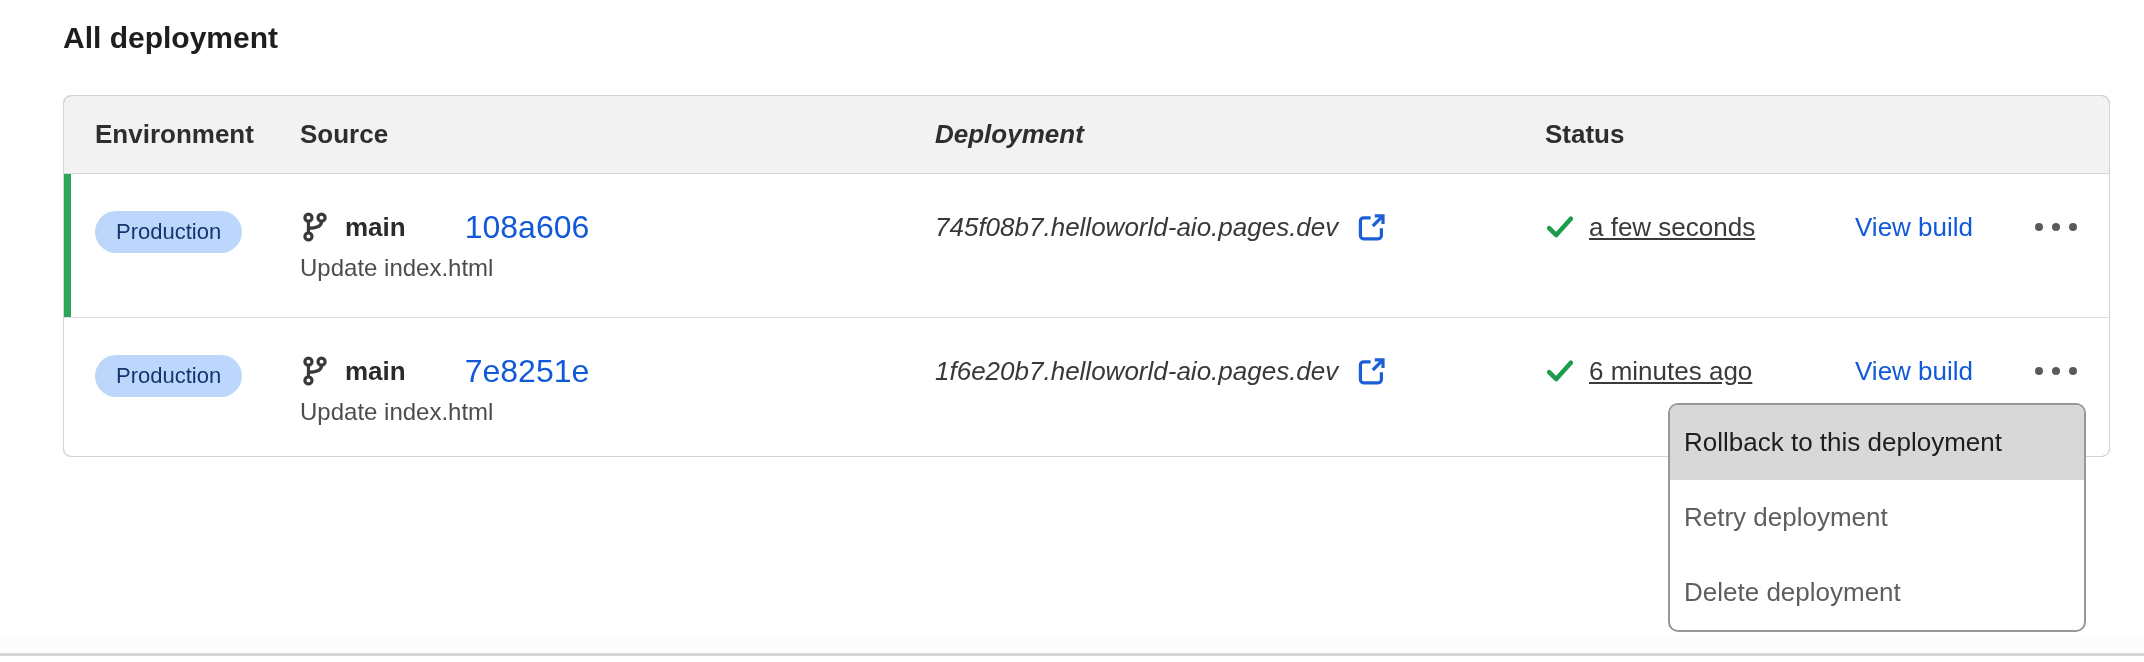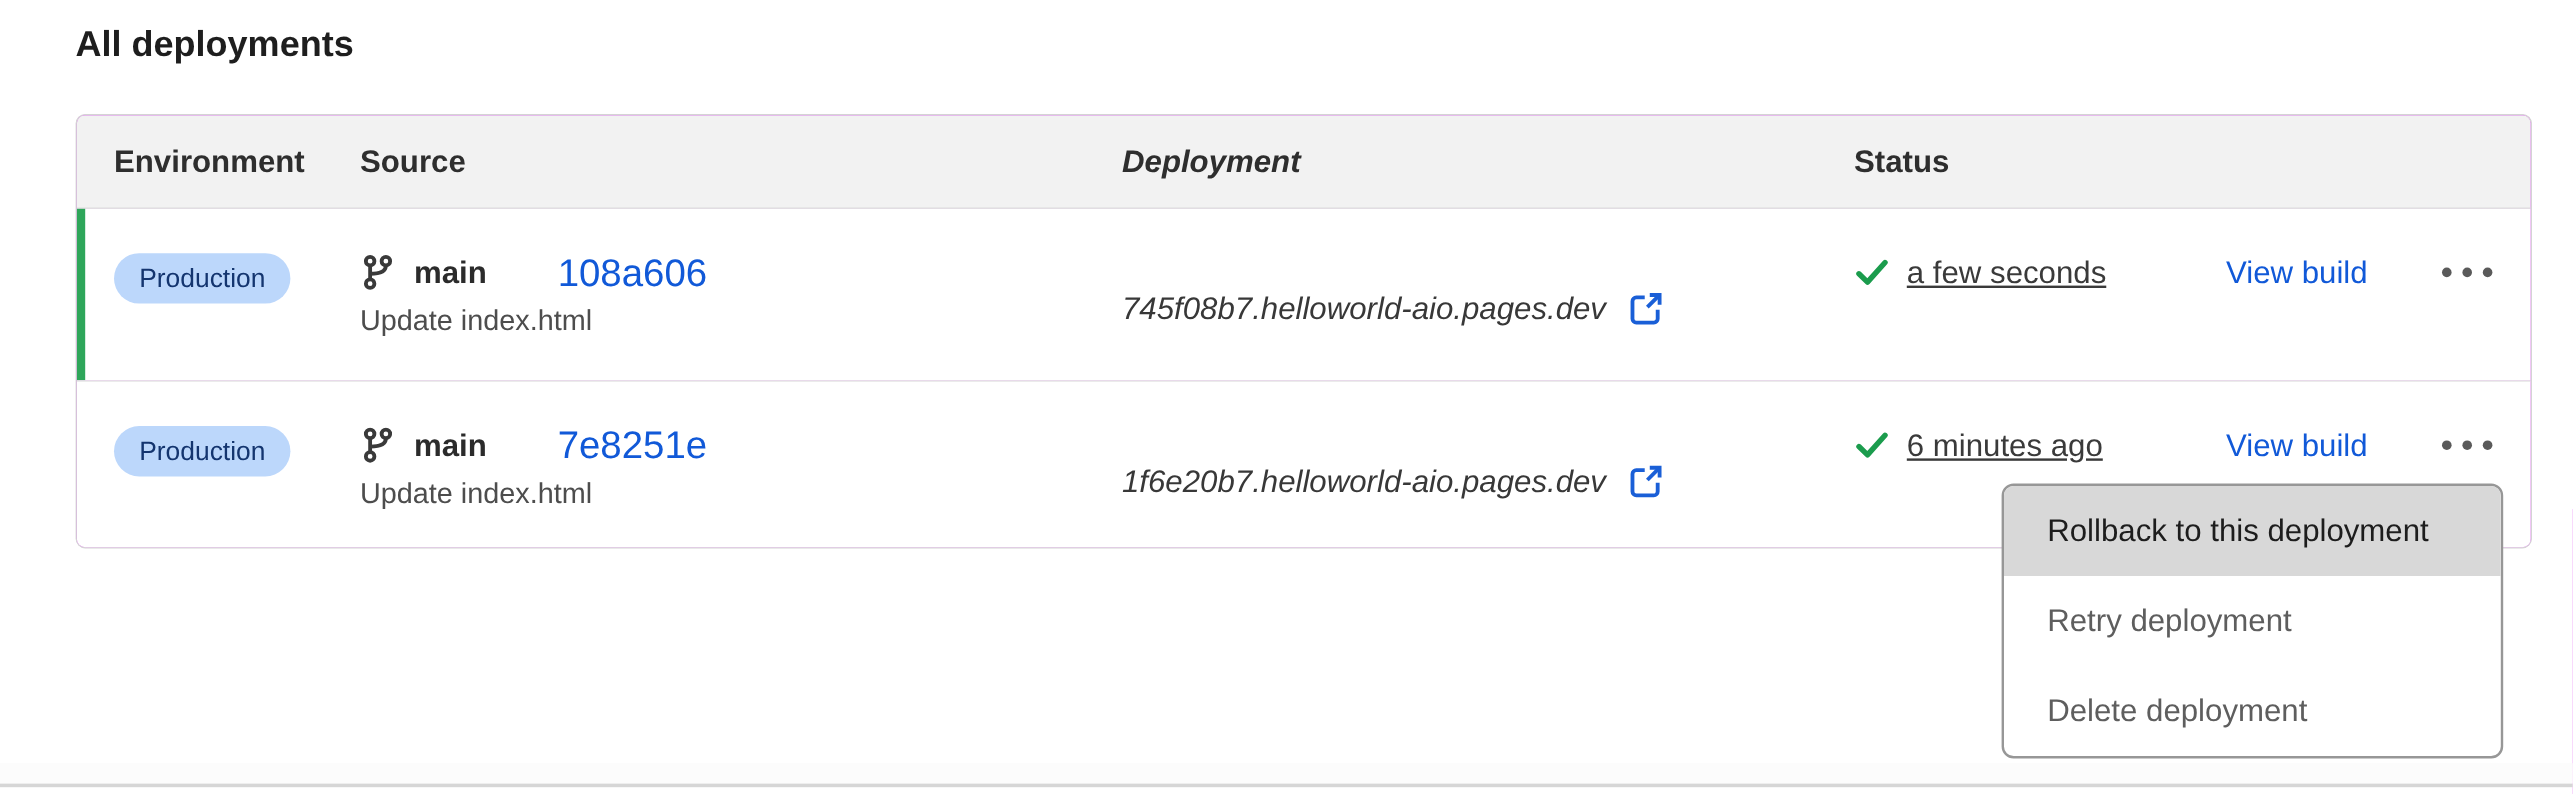--- a/index.html
+++ b/index.html
@@ -59,53 +59,53 @@
   .badge{
     display:inline-block;background:var(--badge-bg);color:var(--badge-text);
     font-size:22px;line-height:42px;padding:0 21px;border-radius:21px;
     margin-top:1px;
   }
   .src-line1{display:flex;align-items:center;height:34px;}
   .branch-icon{width:30px;height:30px;margin-right:15px;flex:none;}
   .branch-name{font-size:26px;font-weight:700;color:#2b2b2b;margin-right:30px;}
   .commit-link{font-size:32px;color:var(--link);text-decoration:none;cursor:pointer;margin-left:29px;}
   .commit-msg{font-size:24px;color:var(--text-soft);margin-top:9px;line-height:30px;}
-  .dep-line{display:flex;align-items:center;height:34px;margin-top:30px;}
+  .dep-line{display:flex;align-items:center;height:34px;}
   .dep-url{font-size:26px;color:#383838;margin-right:17px;}
   .ext-link{display:inline-flex;width:32px;height:32px;cursor:pointer;}
   .ext-link svg{width:32px;height:32px;}
   .sta-line{display:flex;align-items:center;height:34px;}
   .sta-group{flex:0 0 310px;display:flex;align-items:center;}
   .check-icon{width:30px;height:30px;margin-right:14px;flex:none;}
   .sta-time{font-size:26px;color:#3a3a3a;text-decoration:underline;}
   .view-build{font-size:26px;color:var(--link);text-decoration:none;cursor:pointer;flex:none;}
   .more-btn{
     margin-left:auto;display:flex;align-items:center;gap:9px;
     background:none;border:none;cursor:pointer;padding:14px 4px;
   }
   .more-btn i{width:8px;height:8px;border-radius:50%;background:var(--dots);display:block;}
   
   .context-menu{
     position:absolute;left:1668px;top:403px;width:418px;
     background:#fff;border:2px solid var(--menu-border);border-radius:10px;
     overflow:hidden;z-index:10;
   }
   .menu-item{
-    height:75px;line-height:75px;padding-left:36px;
+    height:75px;line-height:75px;padding-left:14px;
     font-size:26px;color:var(--menu-text-soft);cursor:pointer;white-space:nowrap;
   }
   .menu-item.active{background:var(--menu-highlight);color:var(--menu-text);}
   
   .footer-band{position:absolute;left:0;top:636px;width:2144px;height:17px;background:#fcfcfc;}
   .footer-line{position:absolute;left:0;top:653px;width:2144px;height:3px;background:#d6d6d6;}
 </style>
 </head>
 <body>
 
-<div class="page-title">All deployments</div>
+<div class="page-title">All deployment</div>
 
 <div class="deploy-table">
 
   <div class="thead">
     <div class="th col-env">Environment</div>
     <div class="th col-src">Source</div>
     <div class="th col-dep">Deployment</div>
     <div class="th col-sta">Status</div>
   </div>
 

